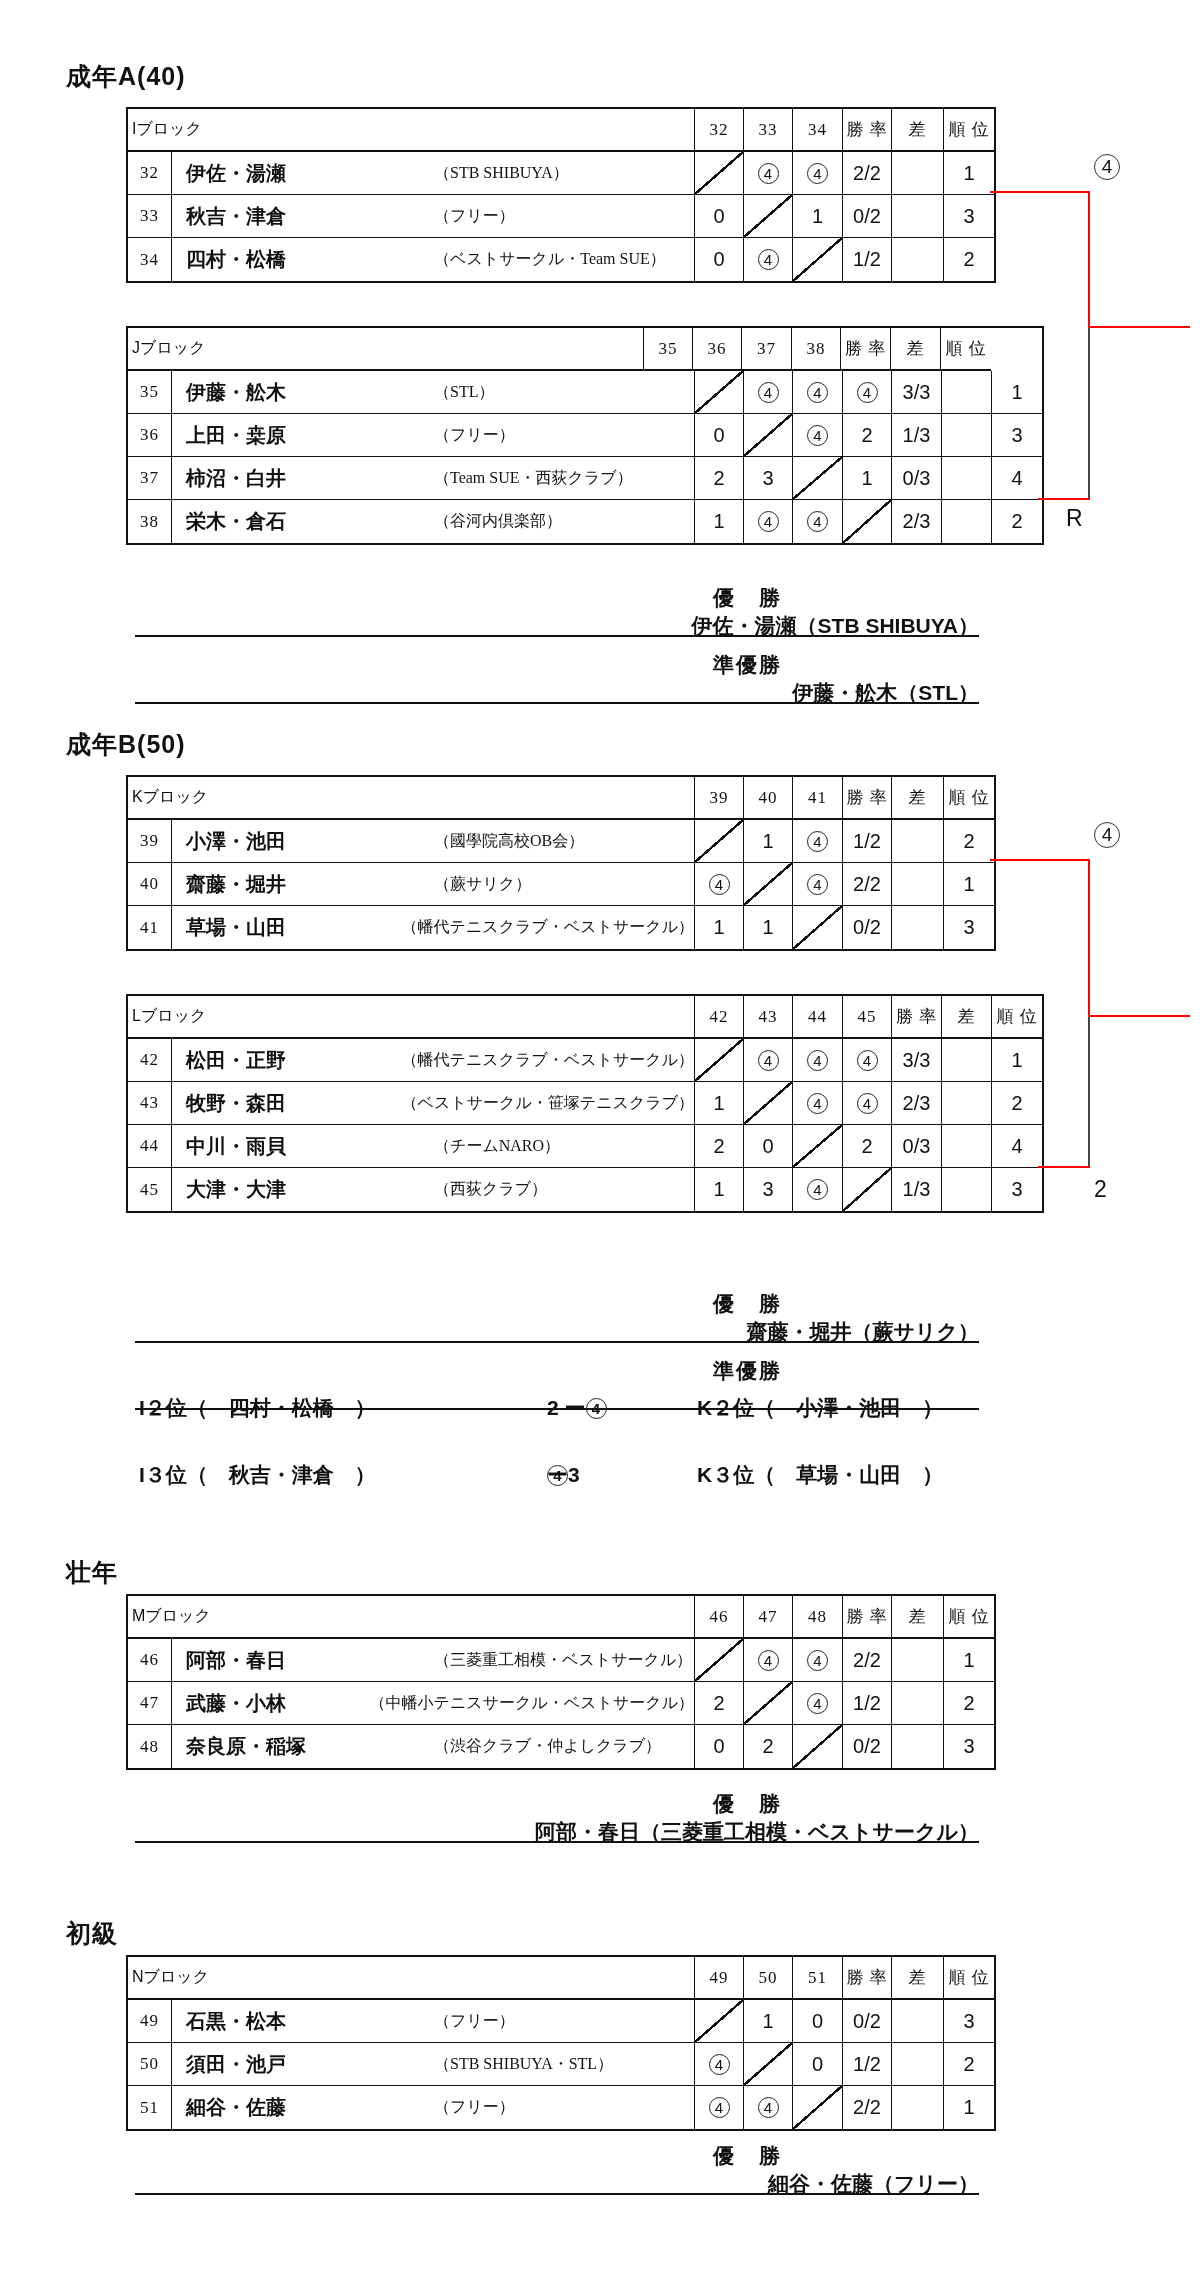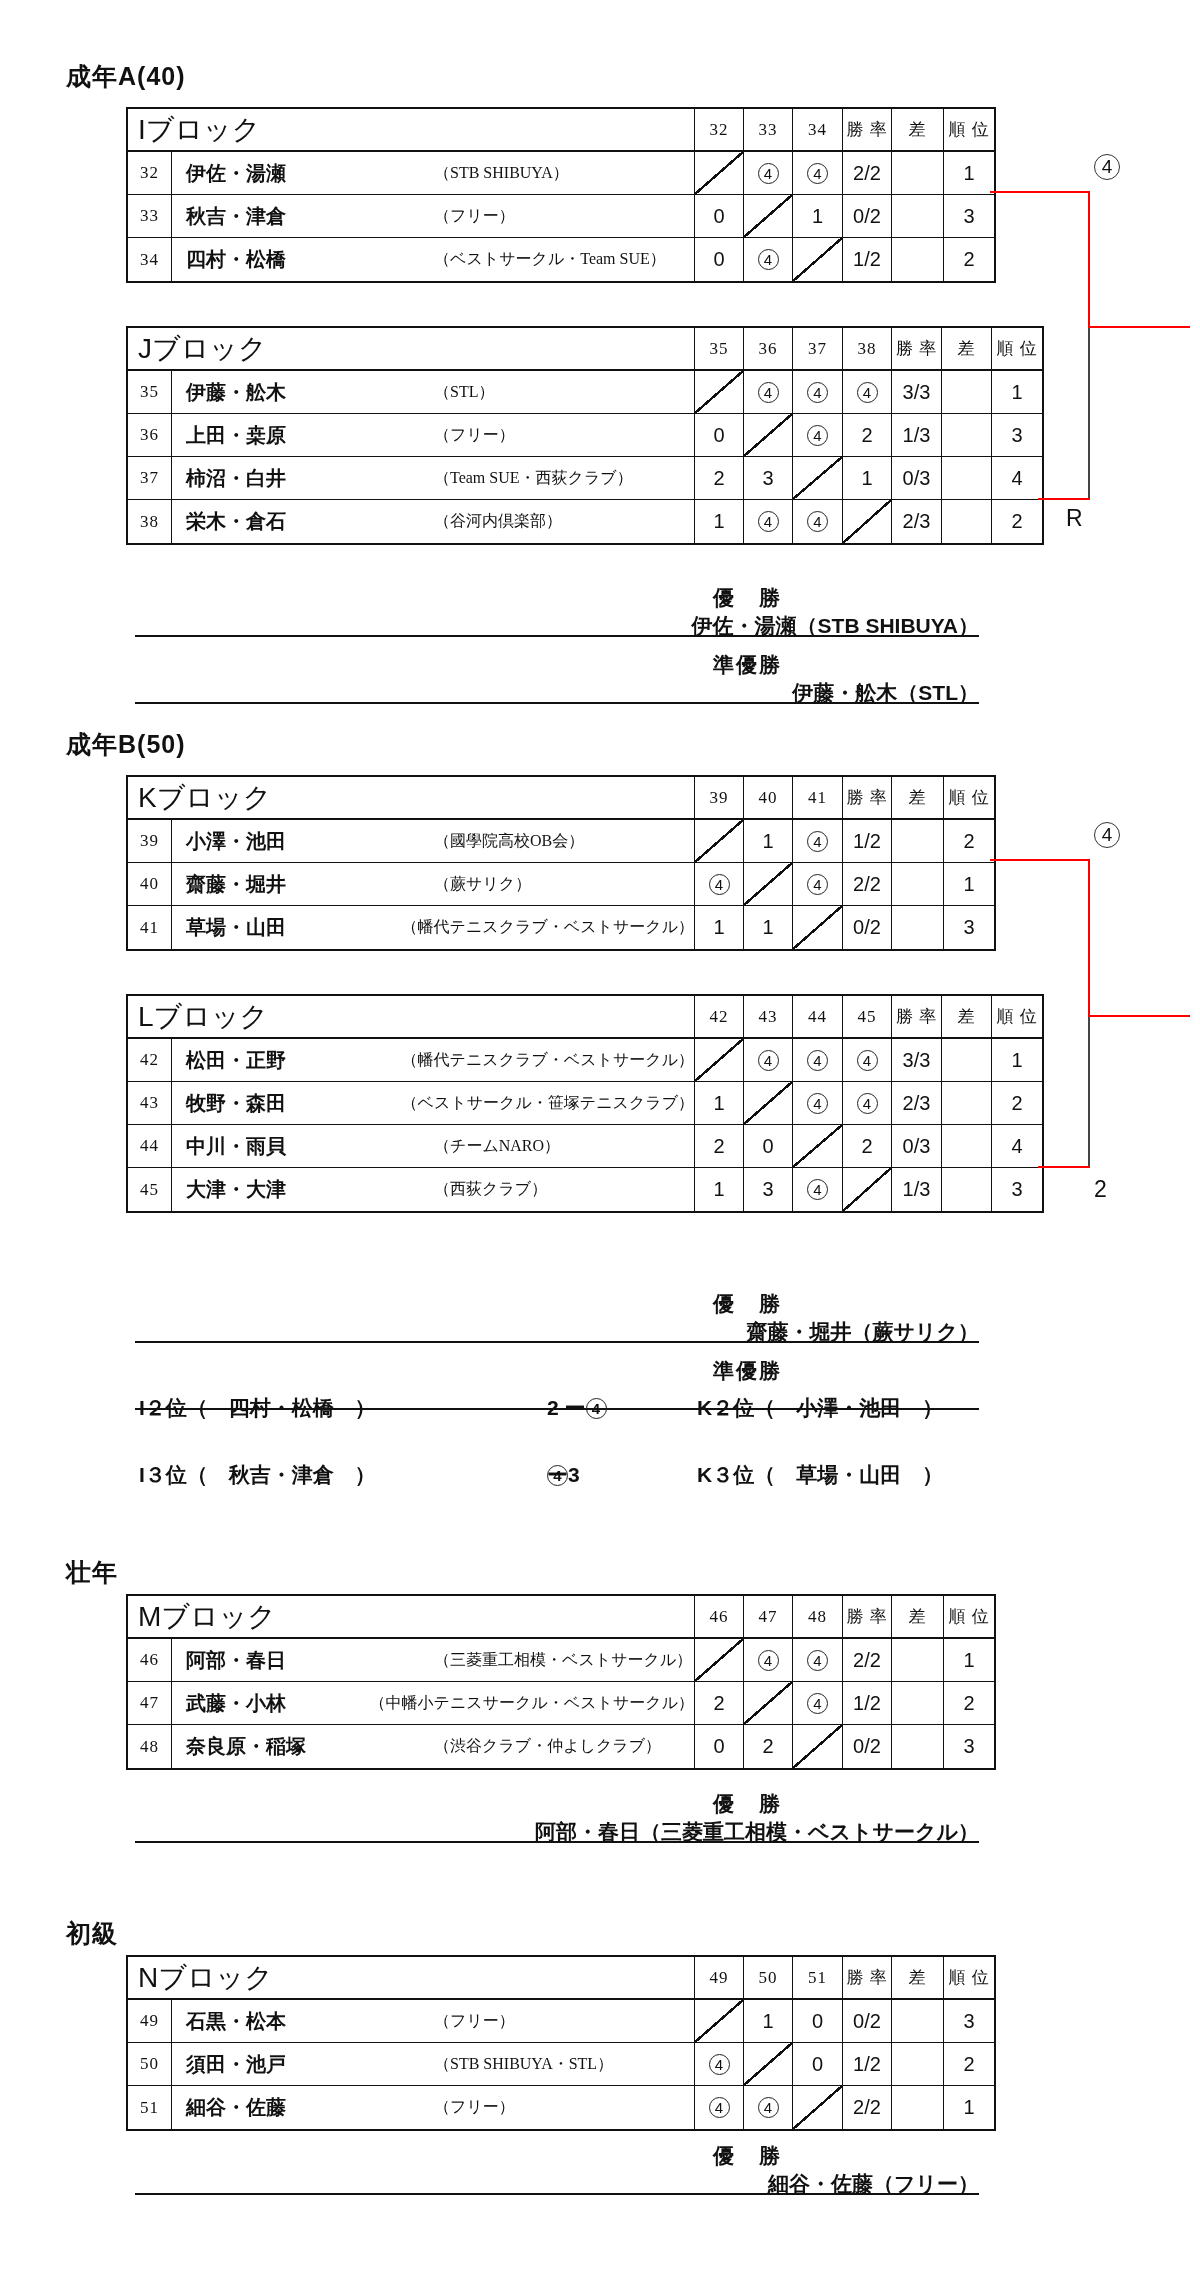--- a/index.html
+++ b/index.html
@@ -7,21 +7,21 @@
         font-family:"Liberation Sans",sans-serif;color:#111;overflow:hidden;}
   .sec-title{position:absolute;left:66px;font-size:25px;font-weight:bold;letter-spacing:1px;}
   
   .btable{position:absolute;left:126px;border:2px solid #111;background:#fff;}
   .trow{display:flex;height:43px;}
   .c{box-sizing:border-box;border-right:1px solid #111;border-bottom:1px solid #111;
      display:flex;align-items:center;justify-content:center;overflow:hidden;white-space:nowrap;}
   .trow .c:last-child{border-right:none;}
   .trow.last .c{border-bottom:none;}
   .trow.hdr .c{border-bottom-width:2px;}
-  .blk{justify-content:flex-start;padding-left:10px;font-size:28px;}
+  .blk{justify-content:flex-start;padding-left:4px;font-size:16px;}
   .cid,.sth,.rid{font-family:"Liberation Serif",serif;font-size:17px;letter-spacing:1px;}
   .namecell{justify-content:flex-start;padding-left:14px;}
   .pname{font-weight:bold;font-size:20px;display:inline-block;width:248px;}
   .club{font-family:"Liberation Serif",serif;font-size:16px;}
   .sc,.rate,.rank{font-size:20px;}
   .diag{background:linear-gradient(to bottom right,transparent calc(50% - 1.2px),#111 calc(50% - 1.2px),#111 calc(50% + 1.2px),transparent calc(50% + 1.2px));}
   .c4{display:inline-block;width:21px;height:21px;line-height:20px;border:1.5px solid #222;
       border-radius:50%;text-align:center;font-size:15px;box-sizing:border-box;}
   
   .winner-line{position:absolute;left:135px;width:844px;height:44px;border-bottom:2px solid #111;
@@ -102,21 +102,21 @@
           <span class="c4">4</span>
         </div>
         <div class="c sc diag" style="width:50px"></div>
         <div class="c rate" style="width:49px">1/2</div>
         <div class="c" style="width:52px"></div>
         <div class="c rank" style="width:50px">2</div>
       </div>
     </div>
   <div class="btable" id="tbl-J" style="top:326px">
       <div class="trow hdr">
-        <div class="c blk" style="width:567px">Jブロック</div>
+        <div class="c blk" style="width:516px">Jブロック</div>
         <div class="c cid" style="width:49px">35</div>
         <div class="c cid" style="width:49px">36</div>
         <div class="c cid" style="width:50px">37</div>
         <div class="c cid" style="width:49px">38</div>
         <div class="c sth" style="width:50px">勝 率</div>
         <div class="c sth" style="width:50px">差</div>
         <div class="c sth" style="width:50px">順 位</div>
       </div>
       <div class="trow">
         <div class="c rid" style="width:44px">35</div>

